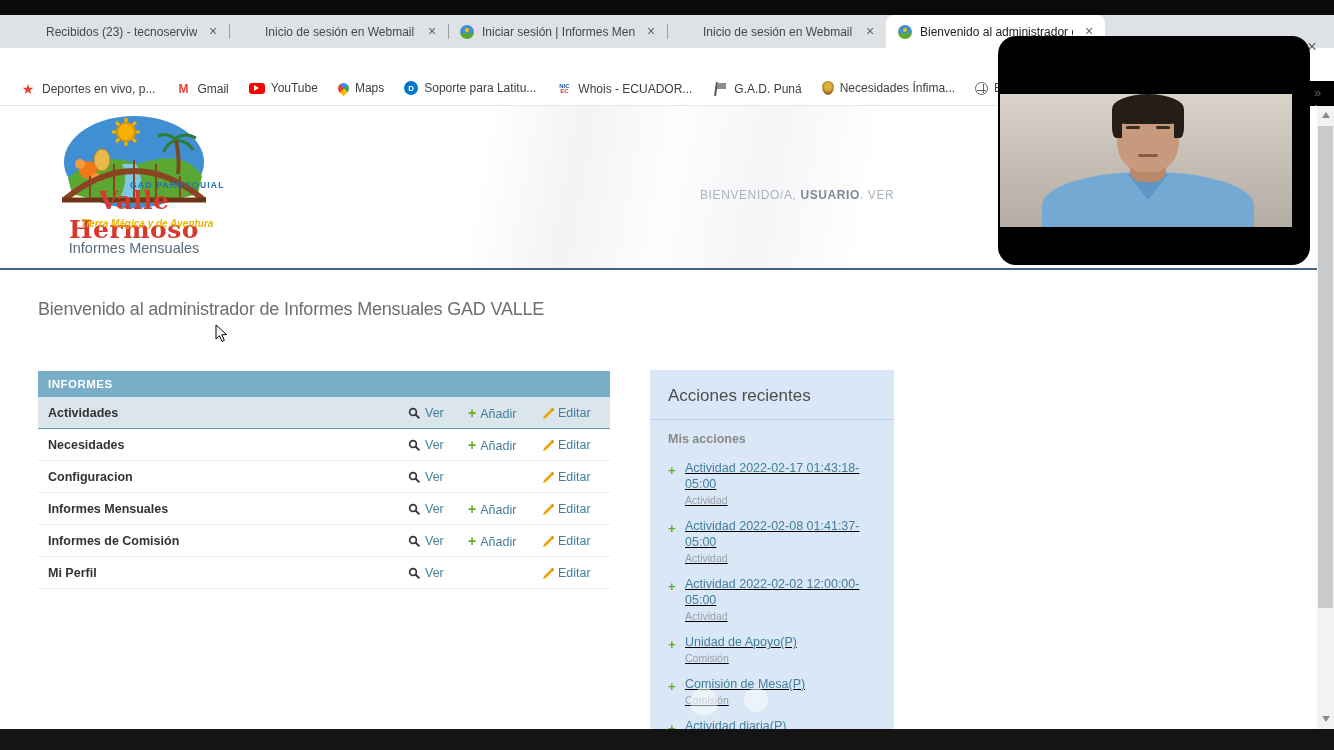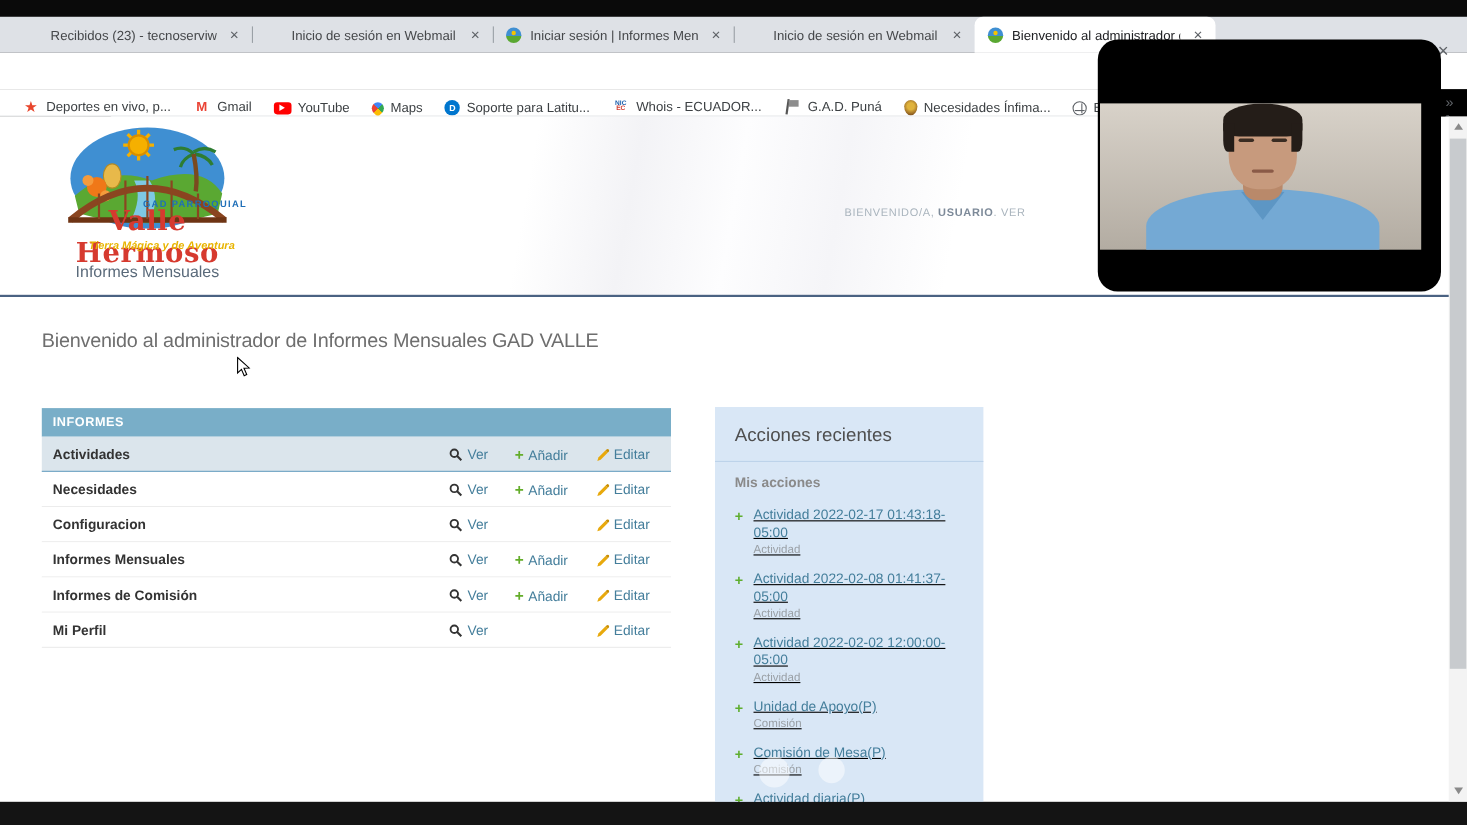--- a/index.html
+++ b/index.html
@@ -43,21 +43,21 @@
   #btn-fwd{left:42px;color:#80868b;} #btn-fwd::before{content:"→";}
   #btn-reload{left:70px;}
   #omnibox{left:98px;top:53px;width:1192px;height:26px;background:#eef1f4;border-radius:14px;
            display:flex;align-items:center;padding:0 14px;gap:8px;box-sizing:border-box;}
   #sec-label{color:#5f6368;font-size:12.5px;white-space:nowrap;}
   #omni-sep{width:1px;height:14px;background:#cdd1d5;}
   #url-text{color:#202124;font-size:13px;white-space:nowrap;}
   #btn-menu{left:1314px;top:56px;width:4px;height:18px;background:radial-gradient(circle 2px,#5f6368 95%,transparent) 0 0/4px 6px;}
 
   #bookbar{left:0;top:81px;width:1069px;height:25px;background:#fff;border-bottom:1px solid #e4e6e8;
-           display:flex;align-items:flex-end;padding-left:12px;box-sizing:border-box;gap:4px;overflow:hidden;}
+           display:flex;align-items:flex-start;padding-left:12px;box-sizing:border-box;gap:4px;overflow:hidden;}
   .bm{display:flex;align-items:center;gap:6px;padding:0 8px;color:#3c4043;font-size:12px;white-space:nowrap;}
   .bmi{width:16px;height:16px;flex:none;display:flex;align-items:center;justify-content:center;position:relative;}
   .bm-star::before{content:"★";color:#e8452c;font-size:14px;}
   .bm-gmail::before{content:"M";color:#ea4335;font-weight:bold;font-size:12px;}
   .bm-youtube{background:#f00;width:16px;height:11px;border-radius:3px;}
   .bm-youtube::before{content:"";border-left:5px solid #fff;border-top:3px solid transparent;border-bottom:3px solid transparent;}
   .bm-maps{background:conic-gradient(#4285f4 0 25%,#34a853 0 50%,#fbbc04 0 75%,#ea4335 0);
            width:11px;height:11px;border-radius:50% 50% 50% 0;transform:rotate(-45deg);}
   .bm-dell{background:#0076ce;border-radius:50%;width:14px;height:14px;}
   .bm-dell::before{content:"D";color:#fff;font-size:8px;font-weight:bold;}
@@ -77,21 +77,21 @@
   
   #site-header{left:0;top:106px;width:1334px;height:164px;
     background:linear-gradient(100deg,#fff 36%,#f3f3f6 43%,#fdfdfe 50%,#f5f5f8 57%,#fff 65%);}
   #site-header::after{content:"";position:absolute;left:0;bottom:0;width:100%;height:2px;background:#4a6282;}
   #logo{left:38px;top:6px;width:192px;height:126px;background:#fff;}
   #logo-text{left:38px;top:72px;width:192px;text-align:center;}
   #logo-gad{position:absolute;left:92px;top:2px;color:#1f6fb8;font-size:8.5px;font-weight:bold;letter-spacing:1.2px;white-space:nowrap;}
   #logo-name{position:absolute;left:0;top:8px;width:192px;color:#d63a2f;font-size:25px;font-weight:bold;letter-spacing:0.5px;font-family:"DejaVu Serif",serif;}
   #logo-tag{position:absolute;left:13px;top:40px;width:192px;color:#e8b400;font-size:10px;font-weight:bold;font-style:italic;white-space:nowrap;}
   #site-subtitle{left:38px;top:134px;width:192px;text-align:center;color:#5a6a7a;font-size:14.5px;}
-  #welcome{left:700px;top:82px;width:300px;text-align:center;font-size:10px;letter-spacing:0.6px;
+  #welcome{left:700px;top:82px;width:300px;text-align:left;font-size:12px;letter-spacing:0.6px;
            color:#a9b4bd;white-space:nowrap;}
   #welcome b{color:#7d8a99;}
 
   
   #main{left:0;top:270px;width:1334px;height:459px;background:#fff;}
   #heading{left:38px;top:26px;color:#6e6e6e;font-size:18px;letter-spacing:-0.2px;line-height:26px;white-space:nowrap;}
 
   #module{left:38px;top:101px;width:572px;}
   #module-caption{height:26px;background:#79aec8;color:#fff;font-size:11.5px;font-weight:bold;
                   letter-spacing:0.5px;display:flex;align-items:center;padding-left:10px;}

